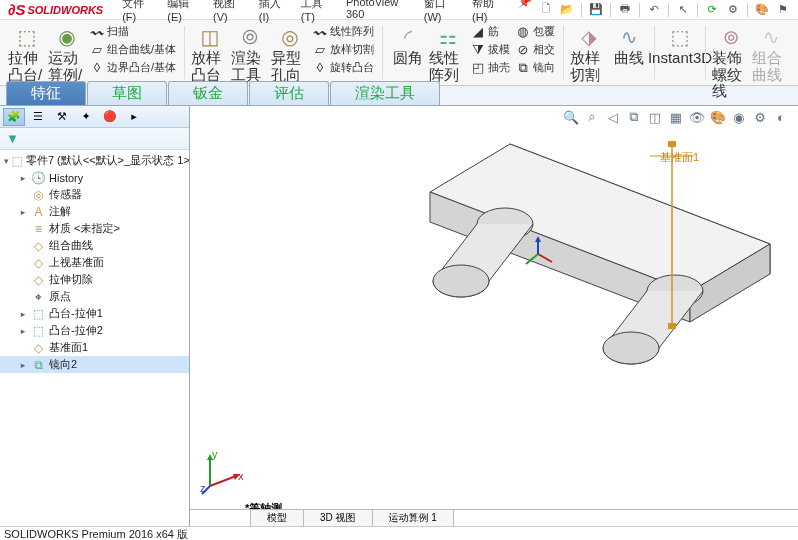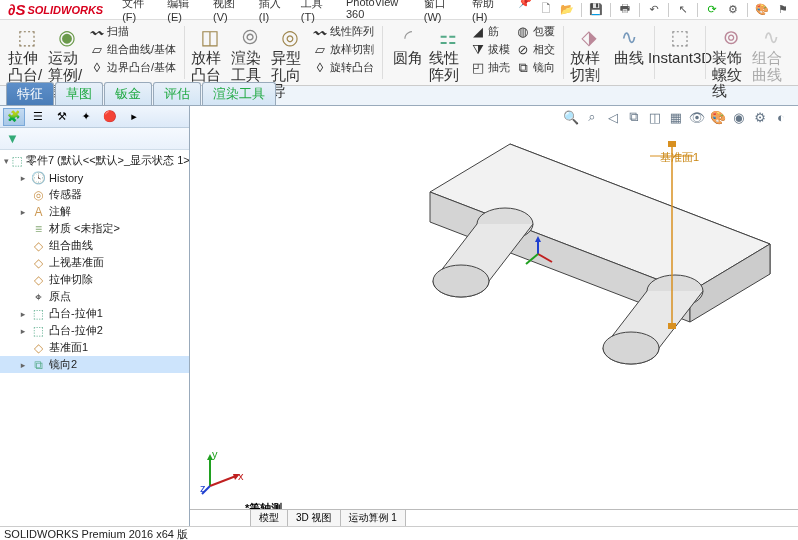--- a/index.html
+++ b/index.html
@@ -22,21 +22,21 @@
 .big-btn { display: flex; flex-direction: column; align-items: center; width: 40px; cursor: pointer; padding: 1px; }
 .big-btn-icon { width: 26px; height: 26px; display: flex; align-items: center; justify-content: center; font-size: 20px; }
 .big-btn-label { font-size: 15px; line-height: 1.1; color: #333; }
 .big-btn-label.disabled { color: #aaa; }
 .small-btn-row { display: flex; align-items: center; gap: 3px; padding: 1px 3px; cursor: pointer; font-size: 10px; color: #333; }
 .small-icon { width: 14px; height: 14px; display: inline-flex; align-items: center; justify-content: center; font-size: 13px; }
 .stack { display: flex; flex-direction: column; gap: 1px; }
 
 
 .tabrow { height: 20px; background: #eef4fa; display: flex; align-items: flex-end; border-bottom: 1px solid #9ab; padding-left: 6px; }
-.tab { padding: 2px 10px; font-size: 13px; border: 1px solid #9ab; border-bottom: none; margin-right: 1px; cursor: pointer; background: linear-gradient(#e8f0f9, #d4e5f5); color: #2a4; border-radius: 3px 3px 0 0; }
+.tab { padding: 2px 24px; font-size: 15px; border: 1px solid #9ab; border-bottom: none; margin-right: 1px; cursor: pointer; background: linear-gradient(#e8f0f9, #d4e5f5); color: #2a4; border-radius: 3px 3px 0 0; }
 .tab.active { background: linear-gradient(#5d8fc9, #4a7db8); color: #fff; }
 
 
 .mainarea { position: absolute; top: 106px; bottom: 14px; left: 0; right: 0; display: flex; }
 .sidebar { width: 190px; background: #fff; border-right: 1px solid #9ab; display: flex; flex-direction: column; }
 .side-iconbar { height: 22px; background: linear-gradient(#f0f6fd, #dce9f8); border-bottom: 1px solid #bcd; display: flex; align-items: center; padding: 0 3px; gap: 2px; }
 .side-iconbtn { width: 22px; height: 18px; display: flex; align-items: center; justify-content: center; cursor: pointer; border: 1px solid transparent; }
 .side-iconbtn.active { background: linear-gradient(#c4dbf2,#a8c8e8); border-color: #7aa8d8; }
 .side-header { padding: 3px 6px; background: linear-gradient(#f5f9fe,#e9f1fb); border-bottom: 1px solid #d0dde9; display: flex; align-items: center; gap: 6px; }
 .filter-icon { color: #3a7; font-size: 13px; }
@@ -47,21 +47,21 @@
 .expander { width: 10px; font-size: 9px; color: #666; text-align: center; }
 .node-icon { width: 15px; height: 15px; display: inline-flex; align-items: center; justify-content: center; font-size: 12px; }
 
 
 .viewport { flex: 1; background: #fff; position: relative; overflow: hidden; }
 .view-toolbar { position: absolute; top: 2px; right: 8px; display: flex; gap: 3px; z-index: 10; }
 .vt-btn { width: 18px; height: 18px; cursor: pointer; display: flex; align-items: center; justify-content: center; color: #678; font-size: 13px; }
 .triad { position: absolute; bottom: 30px; left: 10px; width: 50px; height: 50px; }
 .triad-text { position: absolute; bottom: 10px; left: 55px; font-size: 11px; font-weight: bold; }
 .bottom-tabs { position: absolute; bottom: 0; left: 0; right: 0; height: 17px; display: flex; align-items: center; background: #fff; border-top: 1px solid #bbb; }
-.btab { padding: 1px 8px; font-size: 10px; border-right: 1px solid #bbb; cursor: pointer; background: #f6f6f6; }
+.btab { padding: 1px 16px; font-size: 10px; border-right: 1px solid #bbb; cursor: pointer; background: #f6f6f6; }
 .btab:first-child { border-left: 1px solid #bbb; margin-left: 60px; }
 .annot-label { position: absolute; color: #c98510; font-size: 11px; z-index: 5; }
 .annot-line { position: absolute; border: none; z-index: 4; }
 
 
 .statusbar { position: absolute; bottom: 0; left: 0; right: 0; height: 14px; background: #fff; font-size: 10px; padding-left: 4px; color: #222; border-top: 1px solid #ccc; line-height: 14px; }
 
 
 .model-svg { position: absolute; top: 10px; left: 10px; }
 

